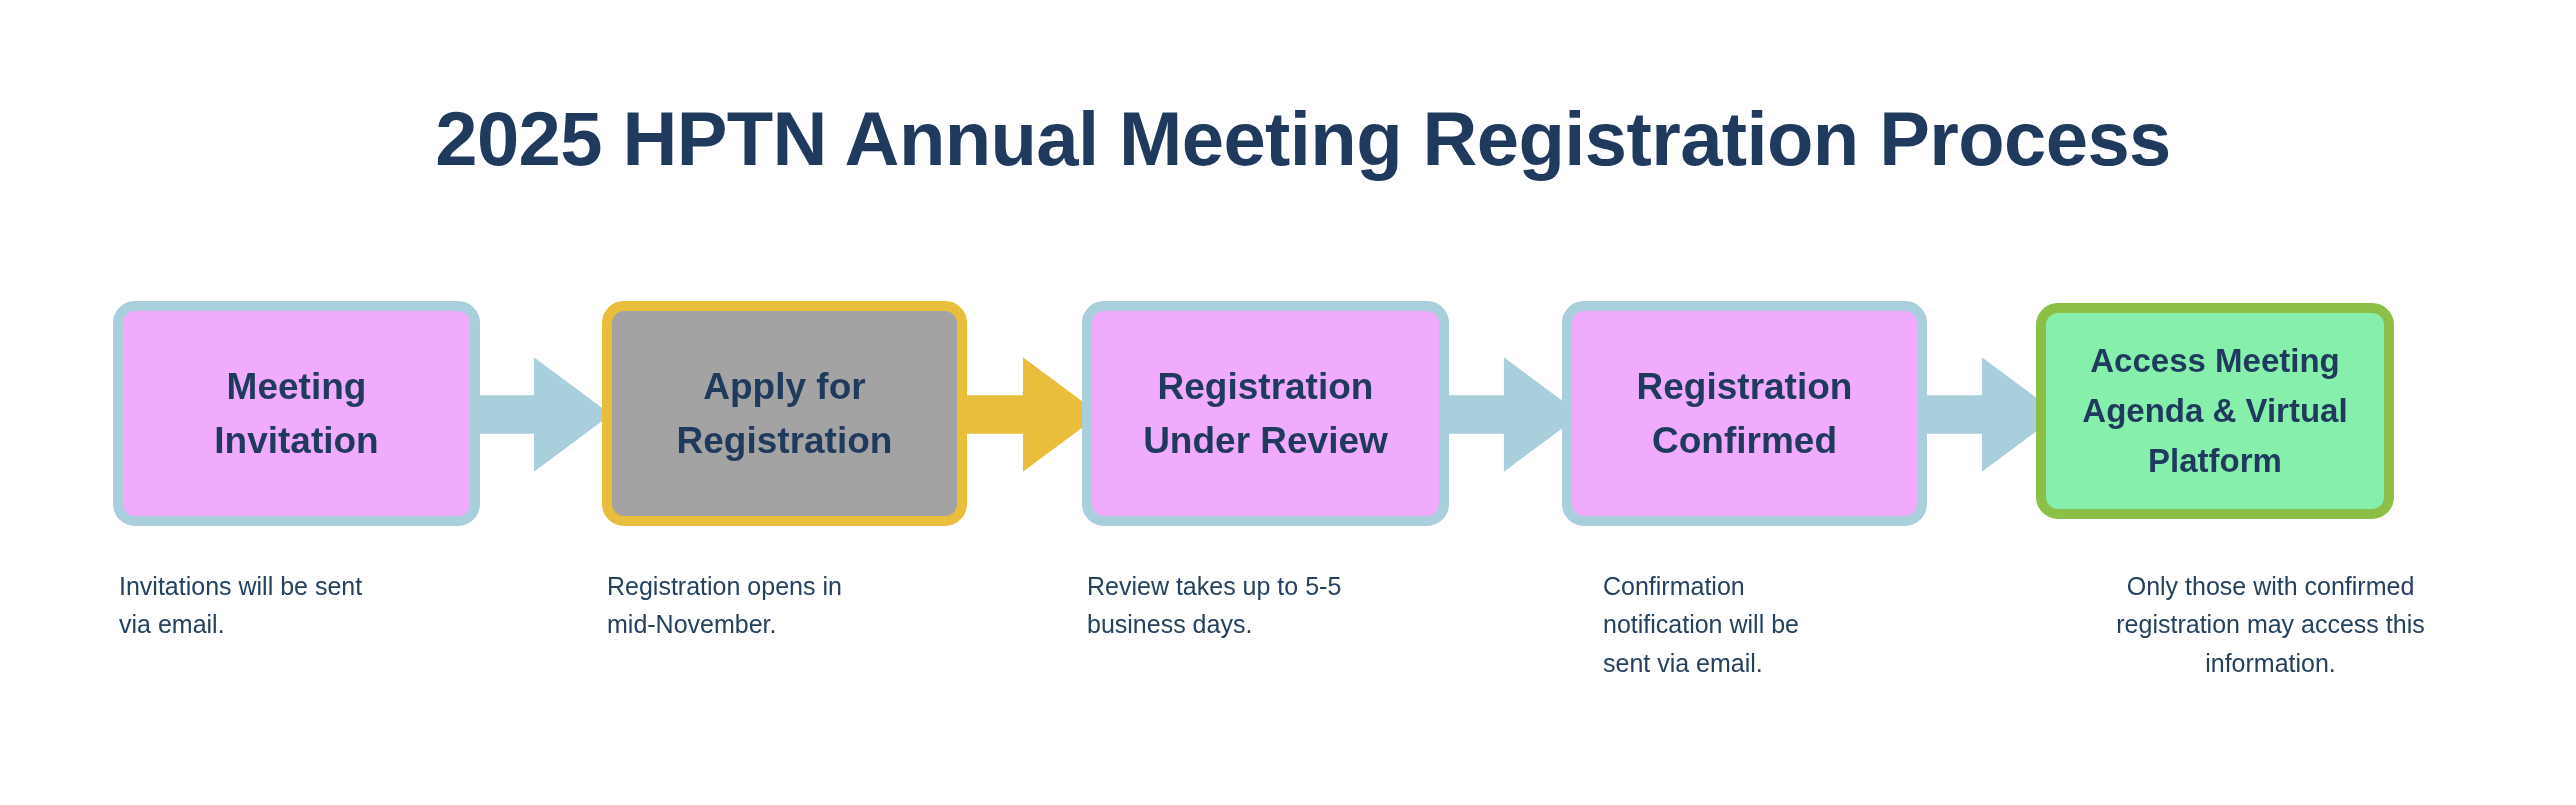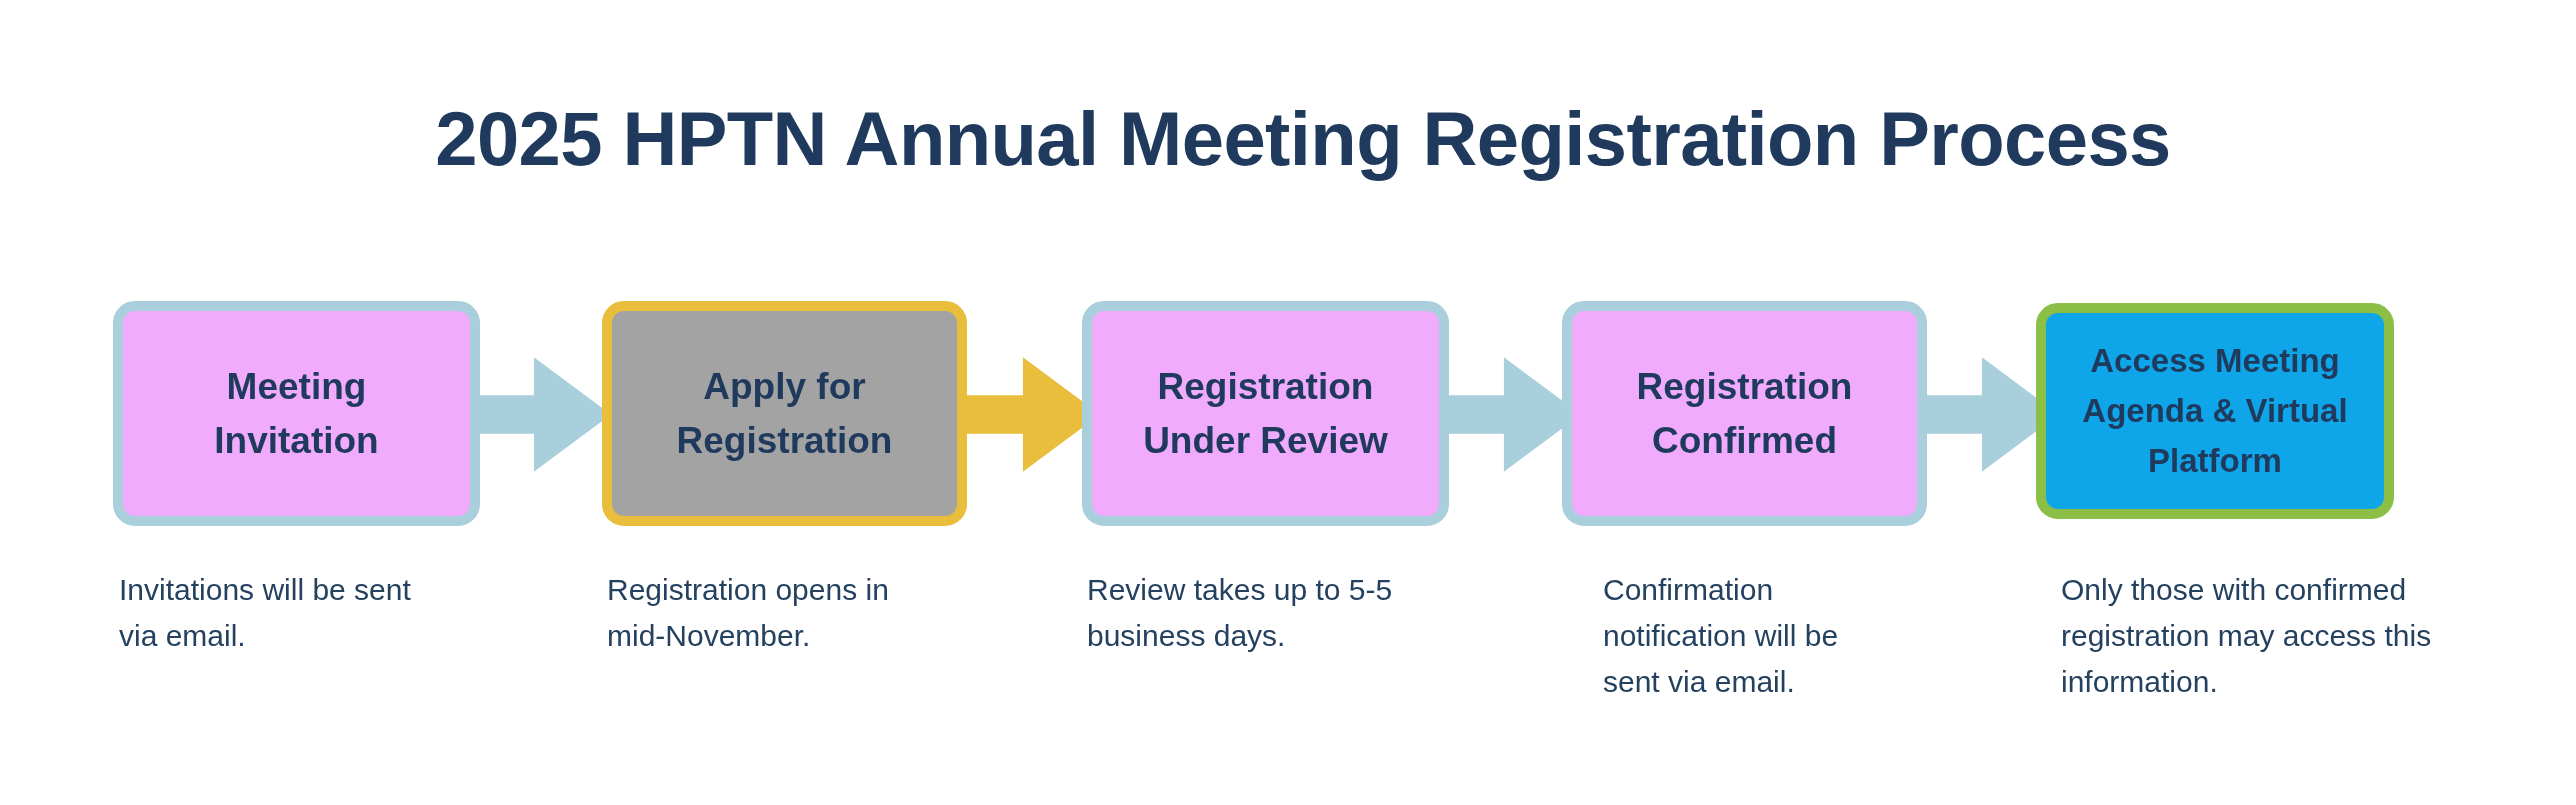--- a/index.html
+++ b/index.html
@@ -63,36 +63,36 @@
   
   .box-blue {
     background: #f0abfc;
     border: 10.3px solid #A9CFDC;
   }
   .box-gold {
     background: #a3a3a3;
     border: 10.3px solid #E8BE3C;
   }
   .box-green {
-    background: #0ea5e9;
+    background: #86efac;
     border: 10.3px solid #8CBF45;
   }
 
   
   .arrow {
     position: absolute;
     z-index: 2;
   }
   .arrow svg { display: block; }
 
   
   .caption {
     position: absolute;
     color: #24415F;
-    font-size: 30px;
+    font-size: 25px;
     line-height: 1.53;
     font-weight: normal;
     white-space: pre-line;
   }
 </style>
 </head>
 <body>
 
 <div id="canvas">
 
@@ -154,18 +154,18 @@
   <div class="caption" style="left:607px; top:567px; width:361px;">Registration opens in
 mid-November.</div>
 
   <div class="caption" style="left:1087px; top:567px; width:367px;">Review takes up to 5-5
 business days.</div>
 
   <div class="caption" style="left:1571px; top:567px; width:361px;margin-left:32px;">Confirmation
 notification will be
 sent via email.</div>
 
-  <div class="caption" style="left:2061px; top:567px; width:419px;">Only those with confirmed
+  <div class="caption" style="left:2061px; top:567px; width:419px;text-align:center;">Only those with confirmed
 registration may access this
 information.</div>
 
 </div>
 
 
 </body></html>

